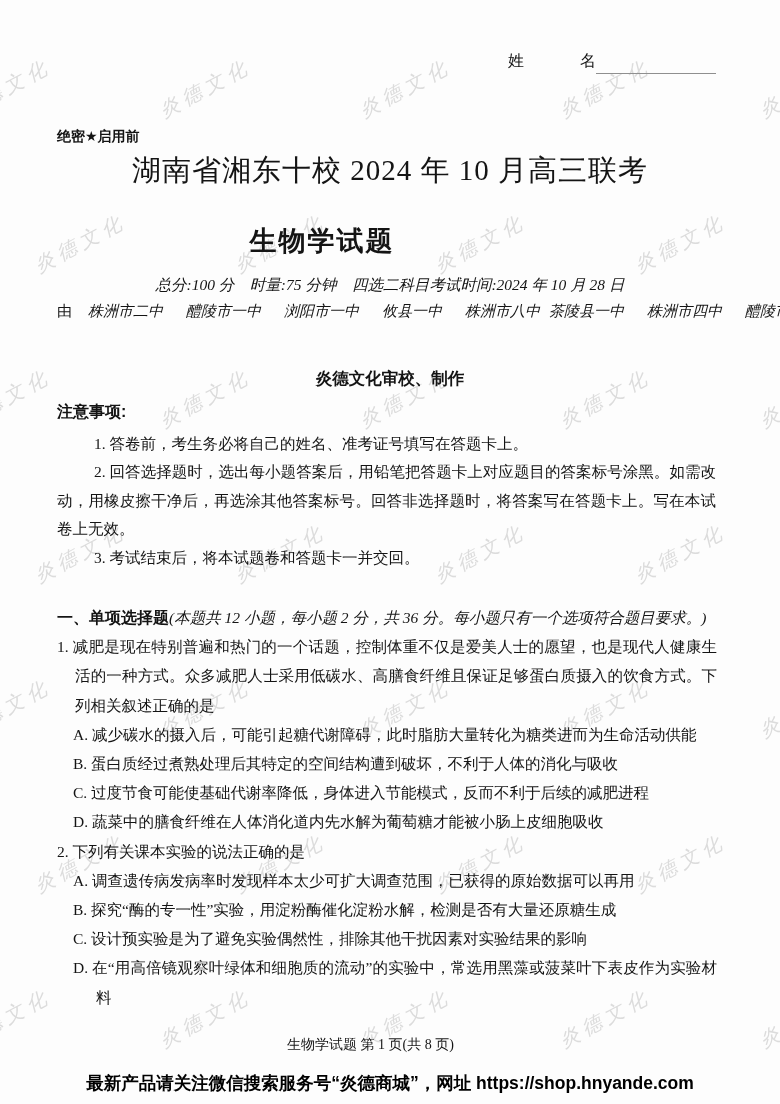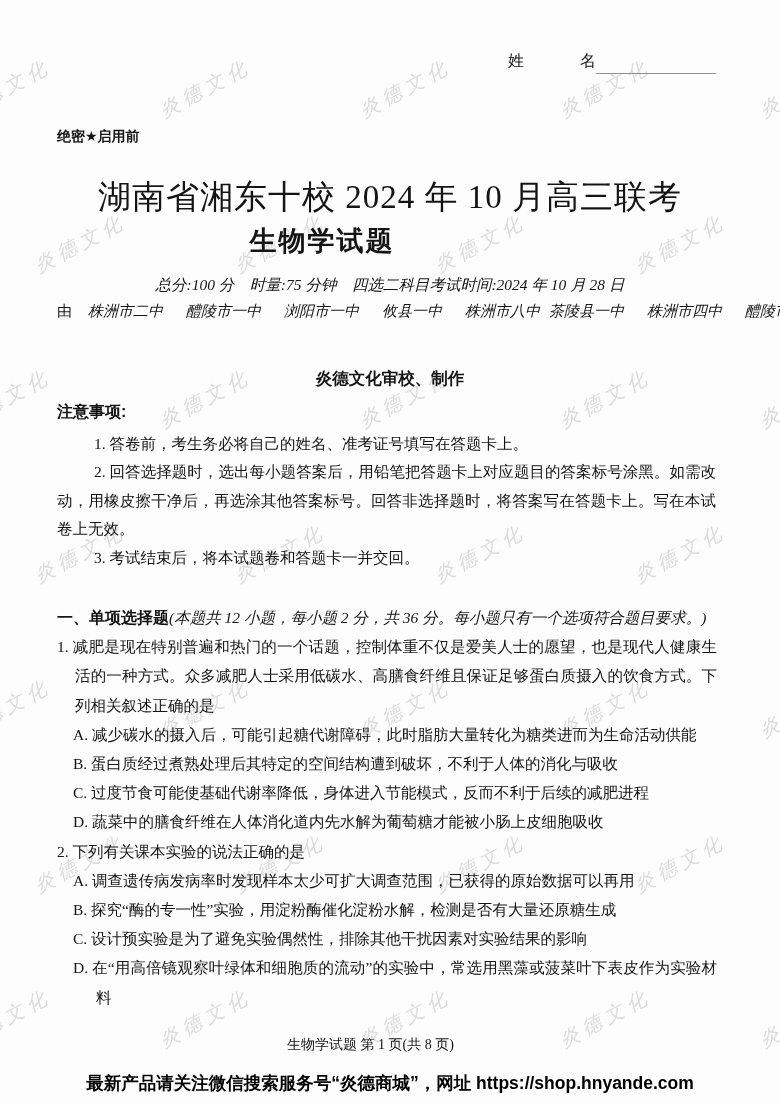--- a/index.html
+++ b/index.html
@@ -30,22 +30,22 @@
     font-family:"Liberation Serif","DejaVu Serif",serif;
   }
   .jl{text-align:justify;text-align-last:justify;}
   .fline{flex:1 1 auto;border-bottom:1.5px solid #8f8f8f;height:26px;}
   
   .secrecy{
     position:absolute;top:128px;left:57px;
     font:bold 14px "Liberation Sans","DejaVu Sans",sans-serif;
   }
   .title{
-    position:absolute;top:175px;left:0;width:780px;
-    text-align:center;font-size:33px;letter-spacing:1px;
+    position:absolute;top:151px;left:0;width:780px;
+    text-align:center;font-size:29px;letter-spacing:1px;
   }
   .subtitle{
     position:absolute;top:223px;left:0;width:644px;text-align:center;
     font:bold 27px "Liberation Sans","DejaVu Sans",sans-serif;
     letter-spacing:2px;
   }
   .meta{
     position:absolute;top:275px;left:0;width:780px;text-align:center;
     font-style:italic;font-size:15.5px;
   }

